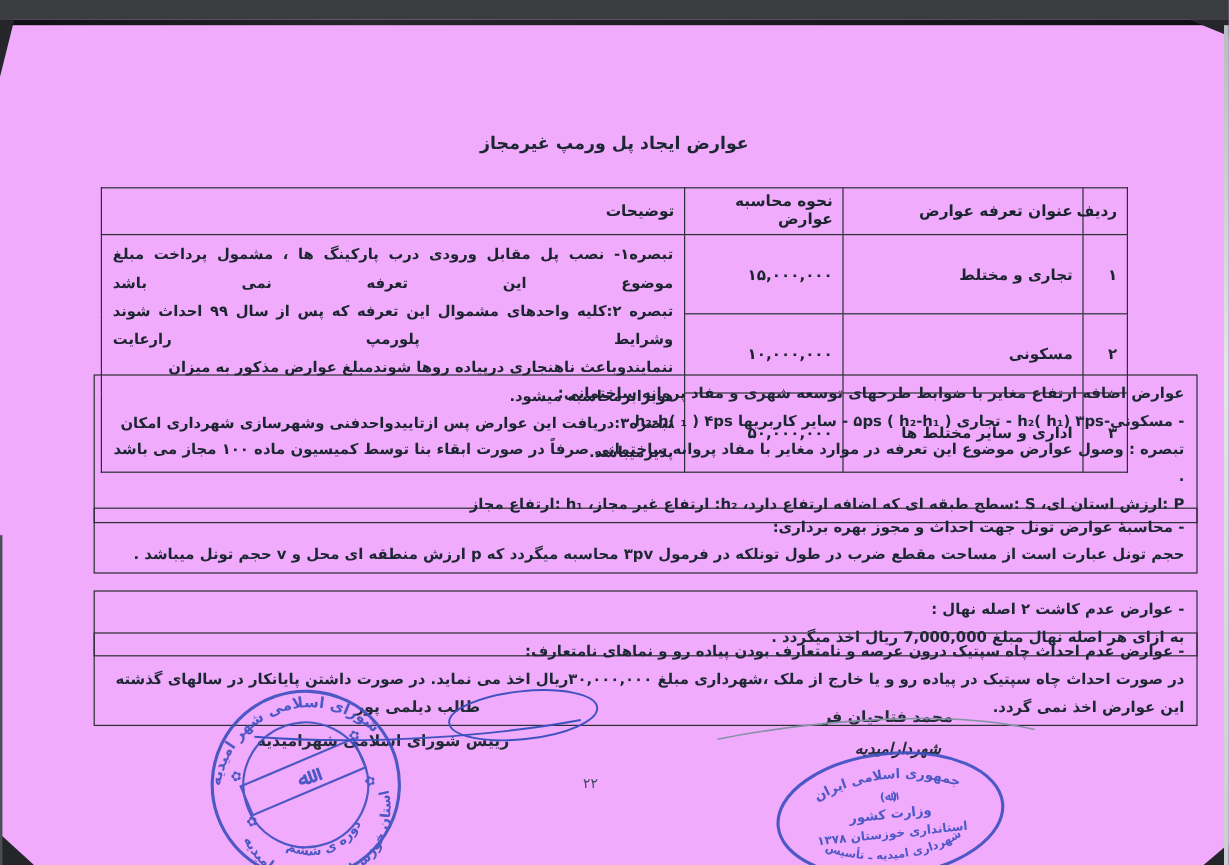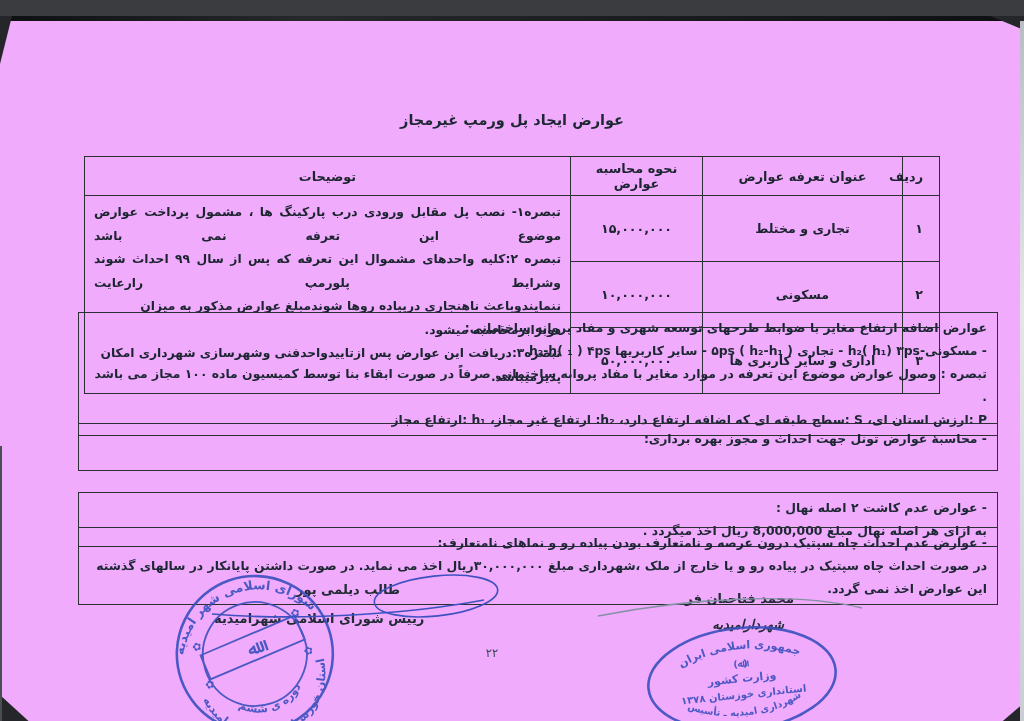--- a/index.html
+++ b/index.html
@@ -17,21 +17,21 @@
   .edge-left{position:absolute;left:0;top:430px;width:2px;height:291px;background:#4a4d52;}
   .edge-bottom{position:absolute;left:40px;bottom:0;width:950px;height:3px;background:#c7cad0;}
 
   .doc-title{position:absolute;left:0;top:96px;width:1024px;text-align:center;
     font-size:14.5px;font-weight:700;letter-spacing:.2px;}
 
   
   table.fee-table{position:absolute;left:84px;top:140px;width:856px;border-collapse:collapse;
     direction:rtl;table-layout:fixed;}
   .fee-table th,.fee-table td{border:1.6px solid #2b2e33;font-weight:700;color:#1c2430;
-    text-align:center;vertical-align:middle;padding:0 20px;}
+    text-align:right;vertical-align:middle;padding:0 8px;}
   .fee-table th{height:38px;font-size:12.8px;}
   .fee-table td{height:33px;font-size:12.6px;}
   .col-row{width:37px;} .col-tariff{width:200px;} .col-method{width:132px;}
   td.notes-cell{text-align:right;vertical-align:top;padding:5px 9px 4px 9px;}
   .notes-cell .nline{font-size:12.3px;line-height:23.5px;font-weight:700;direction:rtl;}
   .notes-cell .nline.stretch{text-align:justify;text-align-last:justify;}
   .amount{font-size:12.8px;letter-spacing:.5px;}
 
   
   .box{position:absolute;left:78px;width:920px;border:1.5px solid #2b2e33;background:transparent;
@@ -87,53 +87,54 @@
       <th>ردیف</th>
       <th>عنوان تعرفه عوارض</th>
       <th>نحوه محاسبه عوارض</th>
       <th>توضیحات</th>
     </tr>
     <tr>
       <td>۱</td>
       <td>تجاری و مختلط</td>
       <td class="amount">۱۵,۰۰۰,۰۰۰</td>
       <td class="notes-cell" rowspan="3">
-        <div class="nline stretch">تبصره۱- نصب پل مقابل ورودی درب پارکینگ ها ، مشمول پرداخت عوارض موضوع این تعرفه نمی باشد</div>
+        <div class="nline stretch">تبصره۱- نصب پل مقابل ورودی درب پارکینگ ها ، مشمول پرداخت مبلغ موضوع این تعرفه نمی باشد</div>
         <div class="nline stretch">تبصره ۲:کلیه واحدهای مشموال این تعرفه که پس از سال ۹۹ احداث شوند وشرایط پلورمپ رارعایت</div>
         <div class="nline">ننمایندوباعث ناهنجاری درپیاده روها شوندمبلغ عوارض مذکور به میزان دوبرابرمحاسبه میشود.</div>
         <div class="nline">تبصره۳:دریافت این عوارض پس ازتاییدواحدفنی وشهرسازی شهرداری امکان پذیرمیباشد.</div>
       </td>
     </tr>
     <tr>
       <td>۲</td>
       <td>مسکونی</td>
       <td class="amount">۱۰,۰۰۰,۰۰۰</td>
     </tr>
     <tr>
       <td>۳</td>
-      <td>اداری و سایر کاربری ها</td>
+      <td>اداری و سایر مختلط ها</td>
       <td class="amount">۵۰,۰۰۰,۰۰۰</td>
     </tr>
   </tbody>
     </table>
 
   <div class="box" id="box-height">
     <p>عوارض اضافه ارتفاع مغایر با ضوابط طرحهای توسعه شهری و مفاد پروانه ساختمانی:</p>
     <p>- مسکونی-h₂( h₁)  ۳ps -  تجاری ( h₂-h₁ )  ۵ps -  سایر کاربریها h₂-h( ₁ )  ۴ps</p>
     <p>تبصره : وصول عوارض موضوع این تعرفه در موارد مغایر با مفاد  پروانه ساختمانی صرفاً در صورت ابقاء بنا توسط کمیسیون ماده ۱۰۰ مجاز می باشد .</p>
     <p>P :ارزش استان ای، S :سطح طبقه ای که اضافه ارتفاع دارد، h₂: ارتفاع غیر مجاز، h₁ :ارتفاع مجاز</p>
   </div>
 
   <div class="box" id="box-tunnel">
     <p>- محاسبهٔ عوارض تونل جهت احداث و مجوز بهره برداری:</p>
+    <p>حجم تونل عبارت است از مساحت مقطع ضرب در طول تونلکه در فرمول ۳pv محاسبه میگردد که p ارزش منطقه ای محل و  v حجم تونل میباشد .</p>
   </div>
 
   <div class="box" id="box-sapling">
     <p>- عوارض عدم کاشت ۲ اصله نهال :</p>
-    <p>به  ازای هر اصله نهال مبلغ 8,000,000 ریال اخذ میگردد .</p>
+    <p>به  ازای هر اصله نهال مبلغ 7,000,000 ریال اخذ میگردد .</p>
   </div>
 
   <div class="box" id="box-septic">
     <p>- عوارض عدم احداث چاه سپتیک درون عرصه و نامتعارف بودن پیاده رو و نماهای نامتعارف:</p>
     <p>در صورت احداث چاه سپتیک در پیاده رو و یا خارج از ملک ،شهرداری مبلغ ۳۰,۰۰۰,۰۰۰ریال اخذ می نماید. در صورت داشتن پایانکار در سالهای گذشته این عوارض اخذ نمی گردد.</p>
   </div>
 
   <div class="sig-text" id="sig-right-name">محمد فتاحیان فر</div>
   <div class="sig-text" id="sig-right-role">شهردارامیدیه</div>
   <div class="sig-text" id="sig-left-name">طالب دیلمی پور</div>

